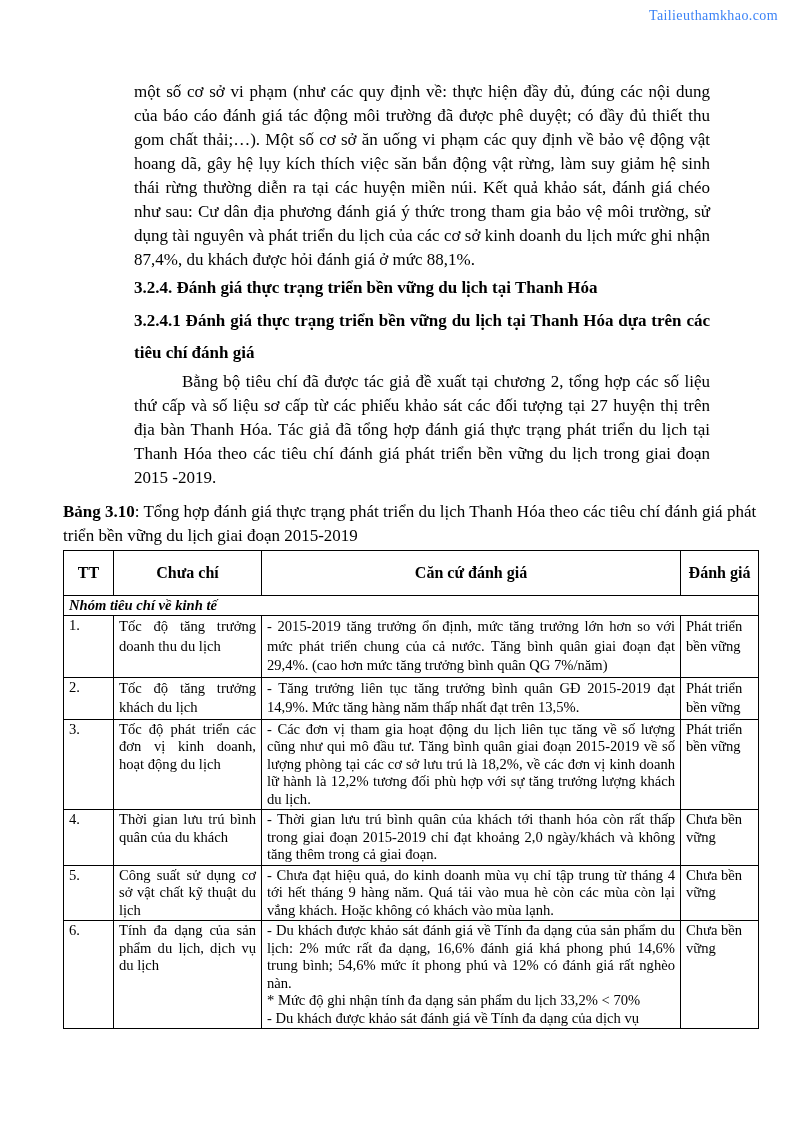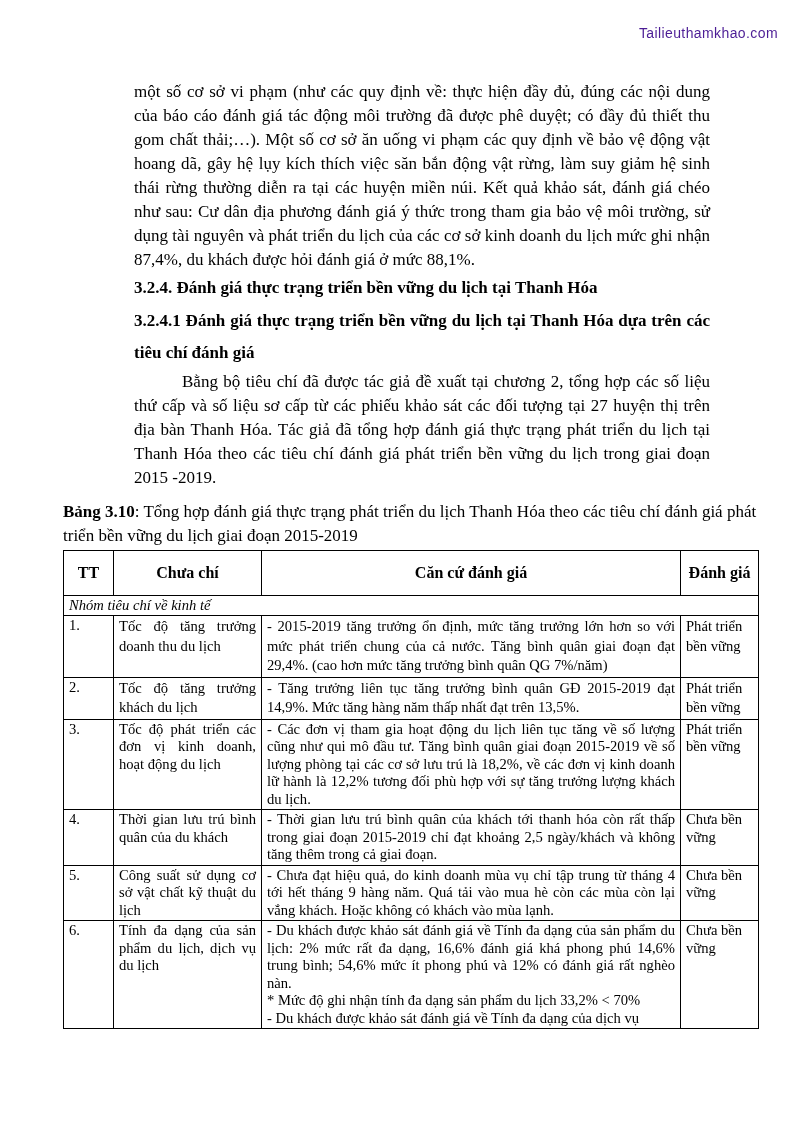--- a/index.html
+++ b/index.html
@@ -6,23 +6,23 @@
   .page {
     position:relative;
     width:794px; height:1123px;
     margin:0 auto;
     background:#ffffff;
     font-family:"Liberation Serif", serif;
     color:#000;
     overflow:hidden;
   }
   .watermark {
-    position:absolute; top:25px; right:16px;
-    font-family:Liberation Sans, sans-serif;
-    font-size:14px; color:#4c1d95; letter-spacing:0.4px;
+    position:absolute; top:8px; right:16px;
+    font-family:Liberation Serif, serif;
+    font-size:14px; color:#3b82f6; letter-spacing:0.4px;
   }
   .content { padding-top:80px; }
   .body-text {
     margin:0 84px 0 134px;
     text-align:justify;
     font-size:17px; line-height:24px;
   }
   .heading {
     margin:0 84px 0 134px;
     text-align:justify;
@@ -52,21 +52,21 @@
     padding:1px 5px;
     font-size:14.6px;
     line-height:17.5px;
   }
   table.eval th {
     font-size:16px; font-weight:bold;
     text-align:center; vertical-align:middle;
     height:42px; line-height:21px;
   }
   td.group {
-    font-weight:normal; font-style:italic;
+    font-weight:bold; font-style:italic;
     font-size:15px; line-height:16px;
     padding:0 5px 1px 5px;
   }
   td.tt { text-align:left; }
   td.tc { text-align:justify; }
   td.cc { text-align:justify; white-space:pre-line; }
   td.dg { text-align:left; }
   tr.loose td.cc, tr.loose td.tc, tr.loose td.dg { line-height:19.5px;margin-top:7px; }
 </style>
 </head>
@@ -116,21 +116,21 @@
       </tr>
       <tr>
         <td class="tt">3.</td>
         <td class="tc">Tốc độ phát triển các đơn vị kinh doanh, hoạt động du lịch</td>
         <td class="cc">- Các đơn vị tham gia hoạt động du lịch liên tục tăng về số lượng cũng như qui mô đầu tư. Tăng bình quân giai đoạn 2015-2019 về số lượng phòng tại các cơ sở lưu trú là 18,2%, về các đơn vị kinh doanh lữ hành là 12,2% tương đối phù hợp với sự tăng trưởng lượng khách du lịch.</td>
         <td class="dg">Phát triển bền vững</td>
       </tr>
       <tr>
         <td class="tt">4.</td>
         <td class="tc">Thời gian lưu trú bình quân của du khách</td>
-        <td class="cc">- Thời gian lưu trú bình quân của khách tới thanh hóa còn rất thấp trong giai đoạn 2015-2019 chỉ đạt khoảng 2,5 ngày/khách và không tăng thêm trong cả giai đoạn.</td>
+        <td class="cc">- Thời gian lưu trú bình quân của khách tới thanh hóa còn rất thấp trong giai đoạn 2015-2019 chỉ đạt khoảng 2,0 ngày/khách và không tăng thêm trong cả giai đoạn.</td>
         <td class="dg">Chưa bền vững</td>
       </tr>
       <tr>
         <td class="tt">5.</td>
         <td class="tc">Công suất sử dụng cơ sở vật chất kỹ thuật du lịch</td>
         <td class="cc">- Chưa đạt hiệu quả, do kinh doanh mùa vụ chỉ tập trung từ tháng 4 tới hết tháng 9 hàng năm. Quá tải vào mua hè còn các mùa còn lại vắng khách. Hoặc không có khách vào mùa lạnh.</td>
         <td class="dg">Chưa bền vững</td>
       </tr>
       <tr>
         <td class="tt">6.</td>

